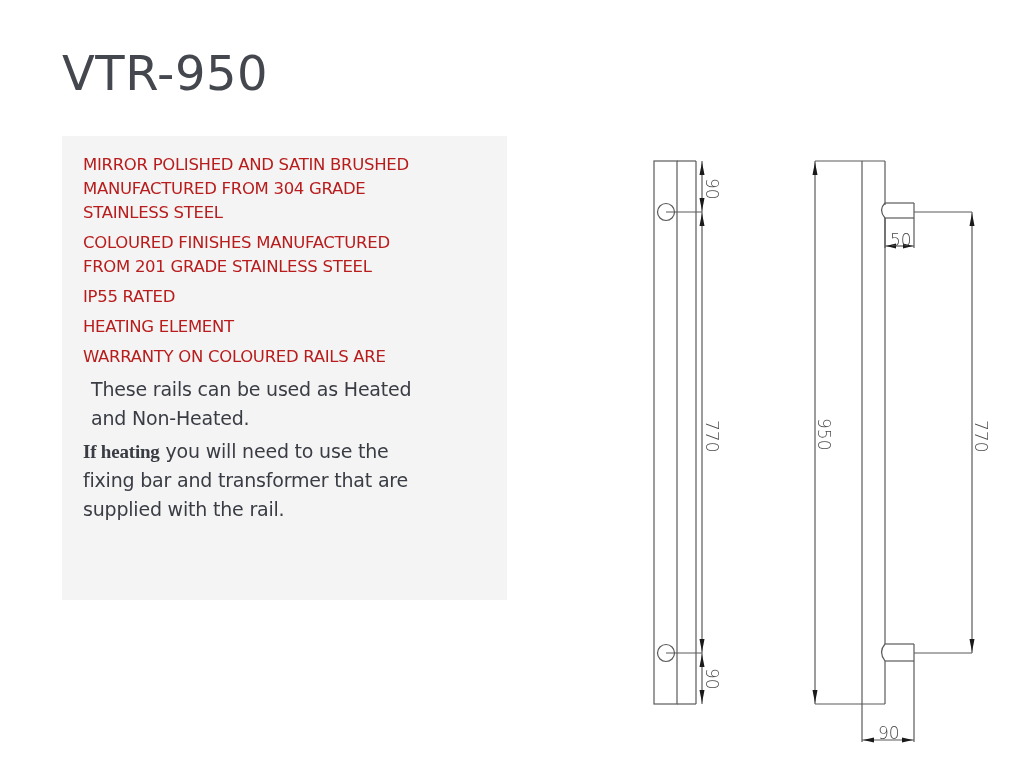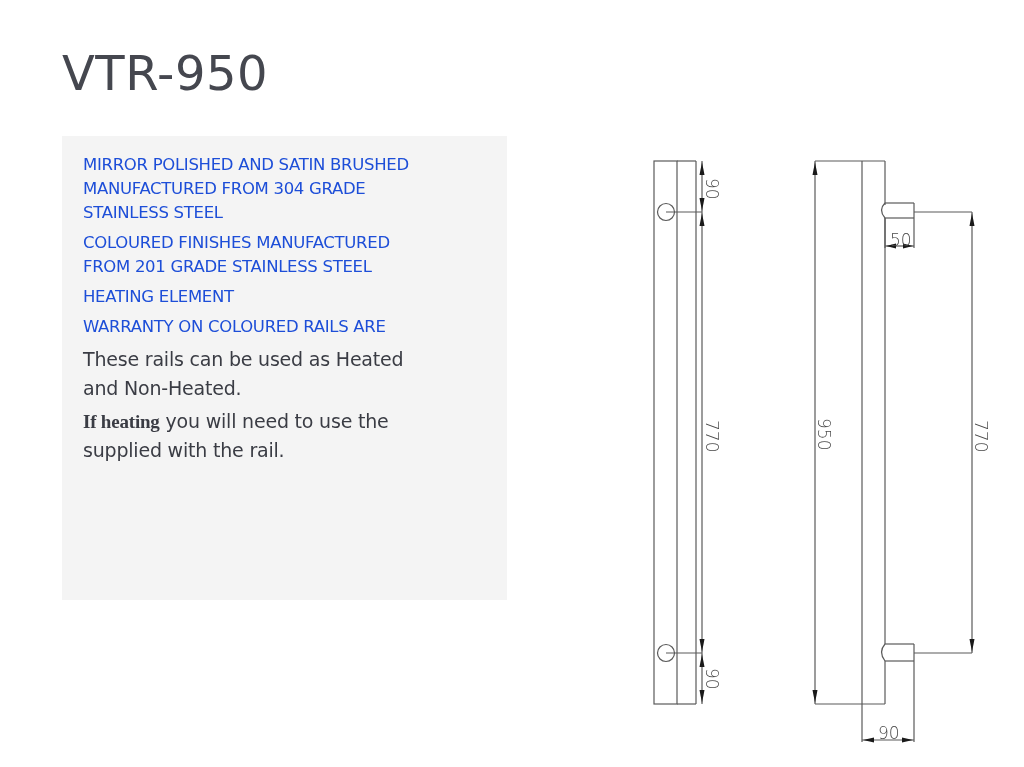--- a/index.html
+++ b/index.html
@@ -15,21 +15,21 @@
     font-family: "DejaVu Sans", sans-serif;
   }
   .spec-box {
     position: absolute; left: 62px; top: 136px;
     width: 445px; height: 464px;
     background: #f4f4f4;
     box-sizing: border-box;
     padding: 17px 20px 0 21px;
   }
   .spec-item {
-    font-size: 16.5px; line-height: 24px; color: #1d4ed8;
+    font-size: 16.5px; line-height: 24px; color: #b91c1c;
     margin: 0 0 6px 0; letter-spacing: -0.3px;
     font-family: "DejaVu Sans", sans-serif;
   }
   .spec-item span { display: block; }
   .note {
     font-size: 19px; line-height: 29px; color: #3a3c44;
     margin: 0 0 4px 0; letter-spacing: -0.2px;
     font-family: "DejaVu Sans", sans-serif;
   }
   .note span { display: block; }
@@ -56,31 +56,35 @@
   <div class="spec-item">
     <span>MIRROR POLISHED AND SATIN BRUSHED</span>
     <span>MANUFACTURED FROM 304 GRADE</span>
     <span>STAINLESS STEEL</span>
   </div>
   <div class="spec-item">
     <span>COLOURED FINISHES MANUFACTURED</span>
     <span>FROM 201 GRADE STAINLESS STEEL</span>
   </div>
   <div class="spec-item">
+    <span>IP55 RATED</span>
+  </div>
+  <div class="spec-item">
     <span>HEATING ELEMENT</span>
   </div>
   <div class="spec-item">
     <span>WARRANTY ON COLOURED RAILS ARE</span>
   </div>
-  <div class="note" style="margin-top:2px;">
+  <div class="note" style="margin-top:2px;margin-left:8px;">
     <span>These rails can be used as Heated</span>
     <span>and Non-Heated.</span>
   </div>
   <div class="note">
     <span><b>If heating</b><span style="display:inline"> you will need to use the</span></span>
+    <span>fixing bar and transformer that are</span>
     <span>supplied with the rail.</span>
   </div>
 </div>
 
 <svg class="drawing" viewBox="0 0 1024 767" xmlns="http://www.w3.org/2000/svg">
 
   <g>
     <rect x="654" y="161" width="23" height="543"></rect>
     <line x1="677" y1="161" x2="696" y2="161"></line>
     <line x1="677" y1="704" x2="696" y2="704"></line>

